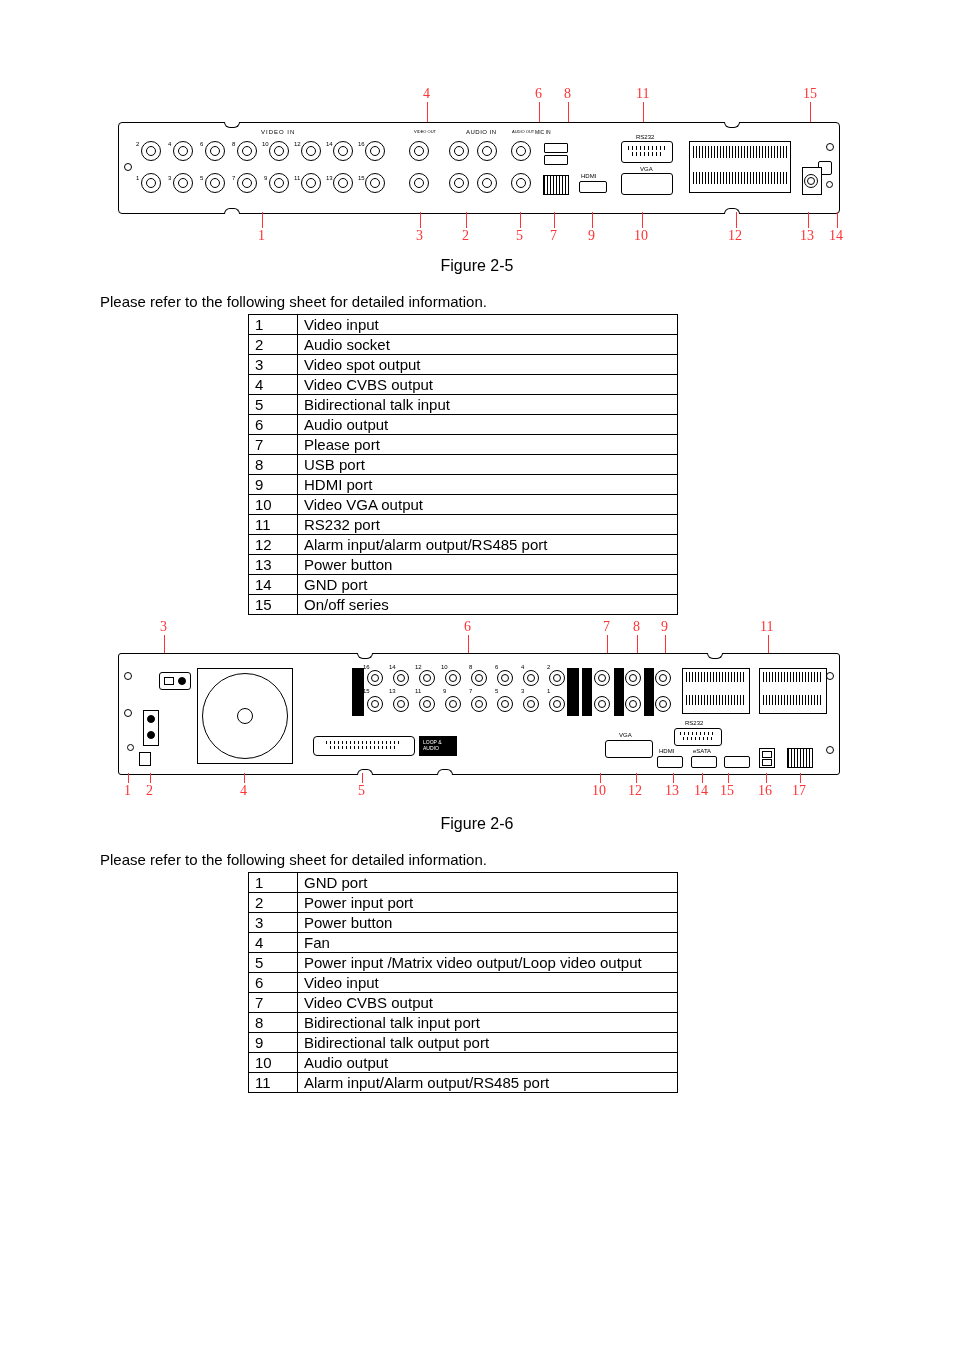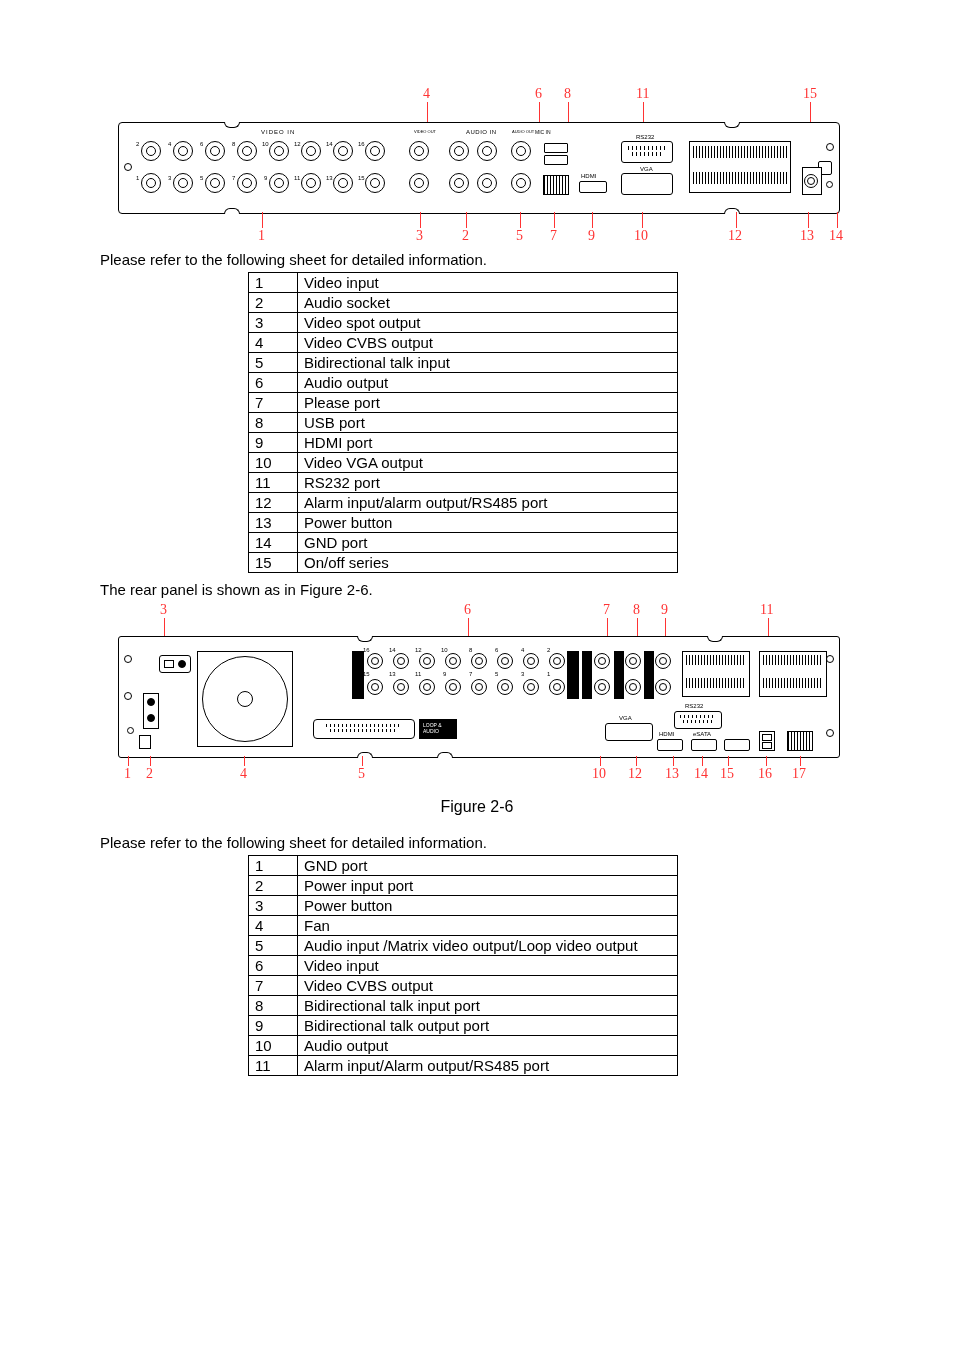--- a/index.html
+++ b/index.html
@@ -268,20 +268,21 @@
     <div class="callout-line v" style="left:348px; top:122px; height:16px;"></div>
     <div class="callout-line v" style="left:402px; top:122px; height:16px;"></div>
     <div class="callout-line v" style="left:436px; top:122px; height:16px;"></div>
     <div class="callout-line v" style="left:474px; top:122px; height:16px;"></div>
     <div class="callout-line v" style="left:524px; top:122px; height:16px;"></div>
     <div class="callout-line v" style="left:618px; top:122px; height:16px;"></div>
     <div class="callout-line v" style="left:690px; top:122px; height:16px;"></div>
     <div class="callout-line v" style="left:719px; top:122px; height:16px;"></div>
   </div>
 
+  <div class="figure-caption">Figure 2-5</div>
 
   <div class="body-text">Please refer to the following sheet for detailed information.</div>
 
   <table class="info">
     <tbody id="tbl1">
         <tr>
           <td class="num">1</td>
           <td>Video input</td>
         </tr>
         <tr>
@@ -336,21 +337,20 @@
           <td class="num">14</td>
           <td>GND port</td>
         </tr>
         <tr>
           <td class="num">15</td>
           <td>On/off series</td>
         </tr>
       </tbody>
   </table>
 
-  <div class="body-text">The rear panel is shown as in Figure 2-6.</div>
 
   <div class="figure-img" style="position:relative; height:180px; margin-top:8px;">
 
     <span class="callout-num" style="left:42px; top:-4px;">3</span>
     <span class="callout-num" style="left:346px; top:-4px;">6</span>
     <span class="callout-num" style="left:485px; top:-4px;">7</span>
     <span class="callout-num" style="left:515px; top:-4px;">8</span>
     <span class="callout-num" style="left:543px; top:-4px;">9</span>
     <span class="callout-num" style="left:642px; top:-4px;">11</span>
     <div class="callout-line v" style="left:46px; top:12px; height:22px;"></div>
@@ -523,21 +523,21 @@
         <tr>
           <td class="num">3</td>
           <td>Power button</td>
         </tr>
         <tr>
           <td class="num">4</td>
           <td>Fan</td>
         </tr>
         <tr>
           <td class="num">5</td>
-          <td>Audio input /Matrix video output/Loop video output</td>
+          <td>Power input /Matrix video output/Loop video output</td>
         </tr>
         <tr>
           <td class="num">6</td>
           <td>Video input</td>
         </tr>
         <tr>
           <td class="num">7</td>
           <td>Video CVBS output</td>
         </tr>
         <tr>

